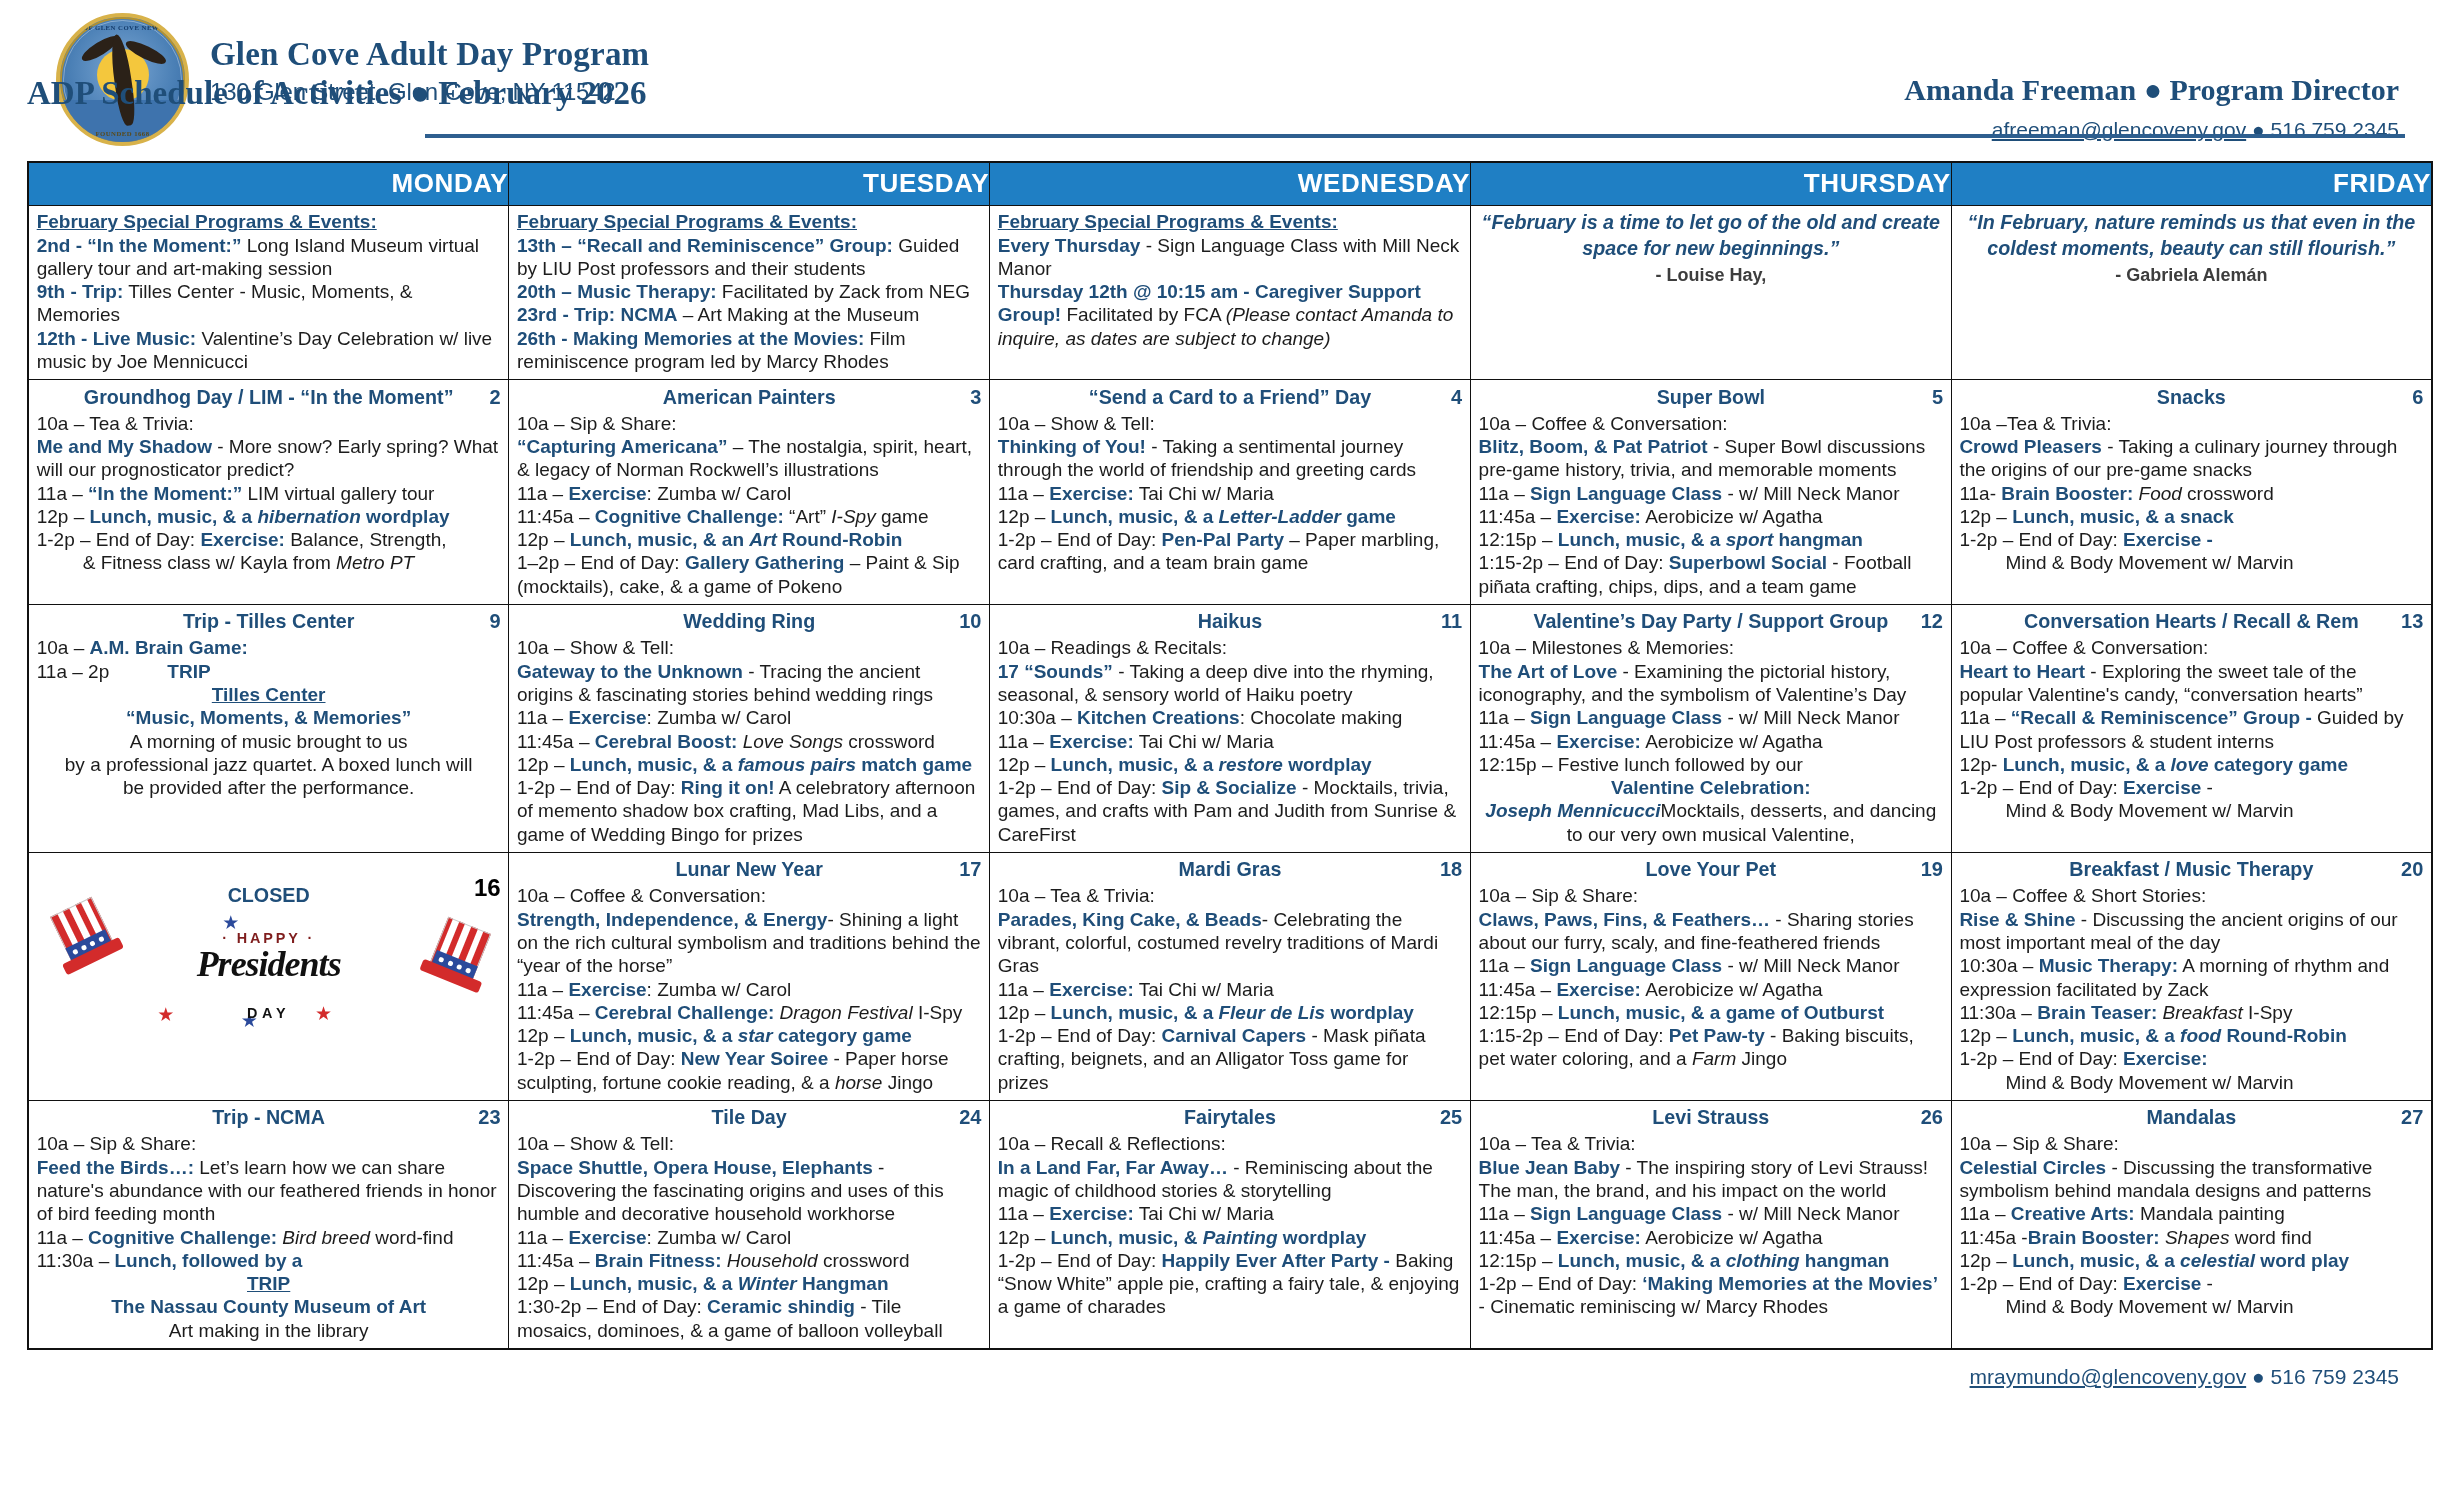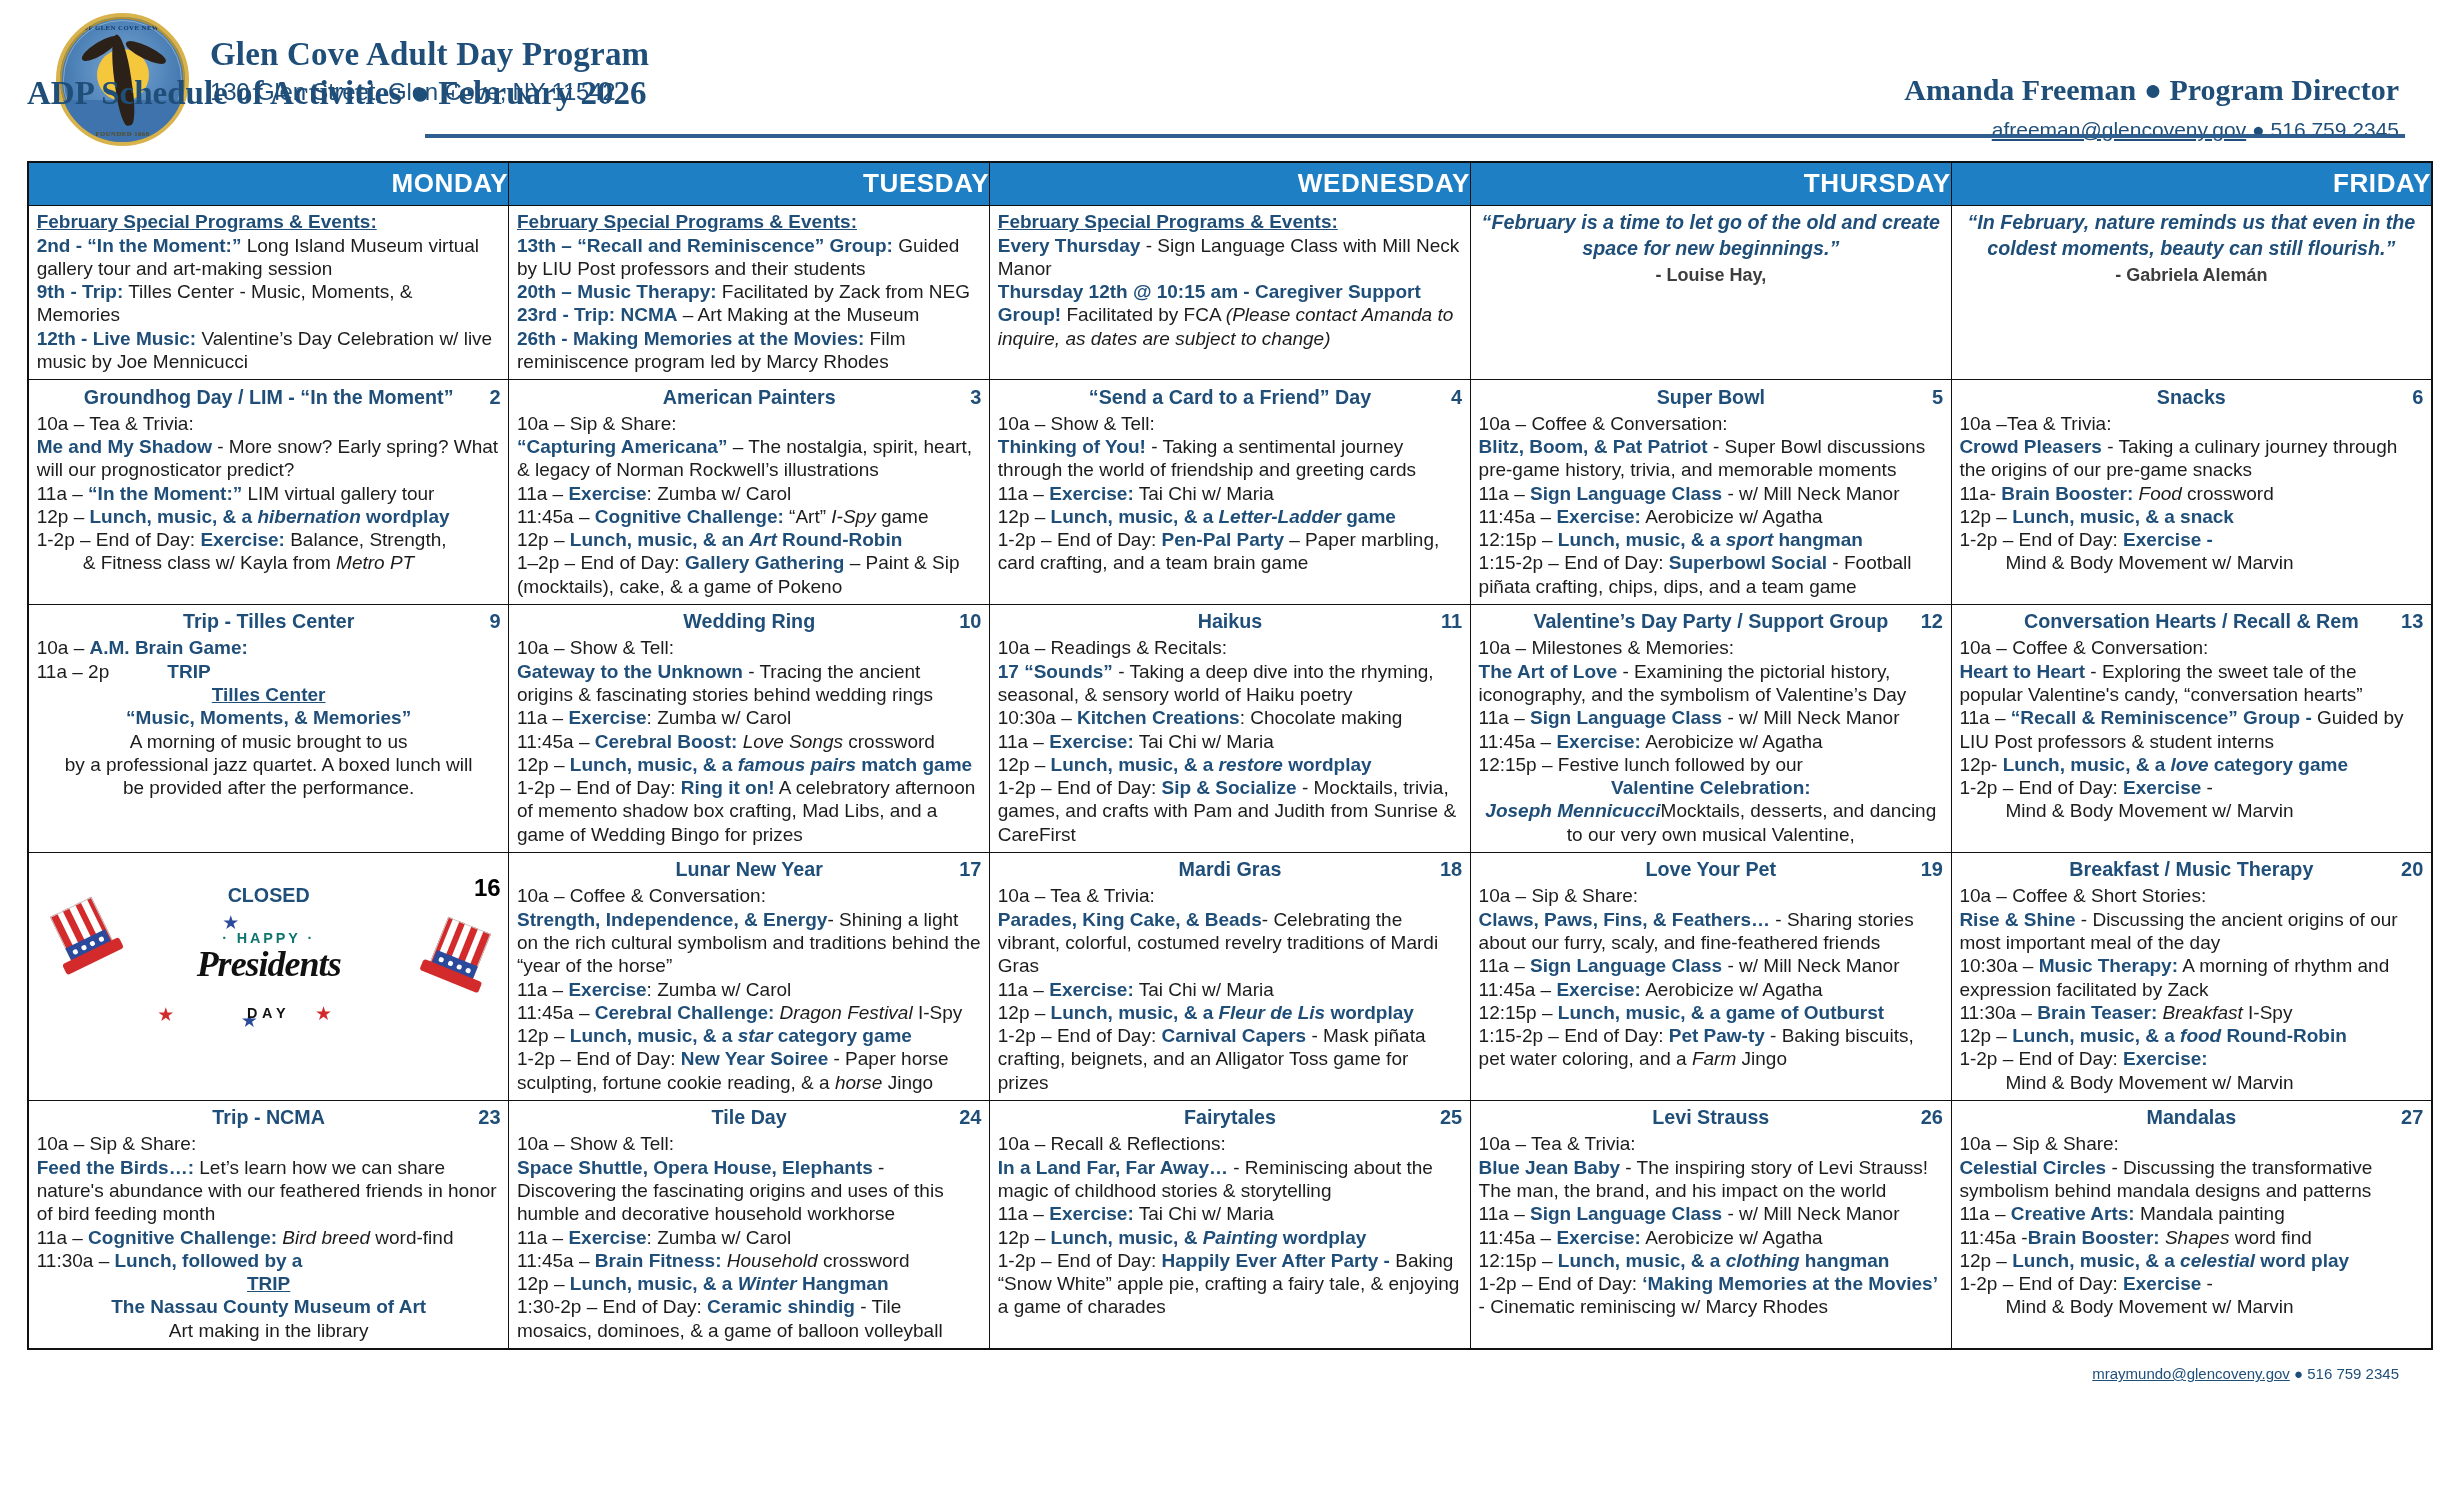--- a/index.html
+++ b/index.html
@@ -109,35 +109,35 @@
   .hat-body{position:absolute;width:44px;height:50px;background:
      repeating-linear-gradient(to right,#d32b2b 0 6.7px,#ffffff 6.7px 13.4px);
      border:1px solid #c9c9c9;}
   .hat-band{position:absolute;width:44px;height:16.3px;background:#2b4a9b;}
   .hat-band:after{content:"";position:absolute;left:4.8px;top:4.8px;width:4.8px;height:4.8px;background:#fff;
      box-shadow:9.6px 0 0 #fff,19px 0 0 #fff, 29px 0 0 #fff;border-radius:50%;}
   .hat-brim{position:absolute;width:63px;height:11.5px;background:#d32b2b;border-radius:2.9px;}
   .hat-left{left:13.4px;top:7.7px;transform:rotate(-26deg);}
   .hat-right{right:9.6px;top:25px;transform:rotate(22deg) scaleX(-1);}
   .pres-happy{position:absolute;left:50%;top:21px;transform:translateX(-50%);
-    font-family:"Liberation Sans",sans-serif;font-size:14.4px;letter-spacing:2.9px;font-weight:bold;color:#0f766e;}
+    font-family:"Liberation Sans",sans-serif;font-size:14.4px;letter-spacing:2.9px;font-weight:bold;color:#7f1d1d;}
   .pres-main{position:absolute;left:50%;top:33px;transform:translateX(-50%);
     font-family:"Liberation Serif",serif;font-style:italic;font-weight:bold;font-size:36px;color:#111;
     letter-spacing:-1px;}
   .pres-day{position:absolute;left:50%;top:96px;transform:translateX(-50%);
     font-family:"Liberation Sans",sans-serif;font-size:14.4px;letter-spacing:4.8px;font-weight:bold;color:#111;}
   .star{position:absolute;font-size:19px;line-height:1;}
   .star.blue{color:#2b4a9b;}
   .star.red{color:#d32b2b;}
 
   
   .footer{position:relative;height:85px;margin-top:5.8px;}
   .coord-block{position:absolute;right:33px;top:1.9px;text-align:right;}
   .coord-name{font-family:"Liberation Serif",serif;font-weight:bold;font-size:30px;color:#1f4e79;}
-  .coord-mail{font-family:"Liberation Sans",sans-serif;font-size:15px;color:#1f4e79;margin-top:7.7px;}
+  .coord-mail{font-family:"Liberation Sans",sans-serif;font-size:21px;color:#1f4e79;margin-top:7.7px;}
   .coord-mail .em{text-decoration:underline;}
 </style>
 </head>
 <body>
 
 <div class="page">
 
   <div class="header">
     <div class="logo-wrap">
       <div class="seal">

